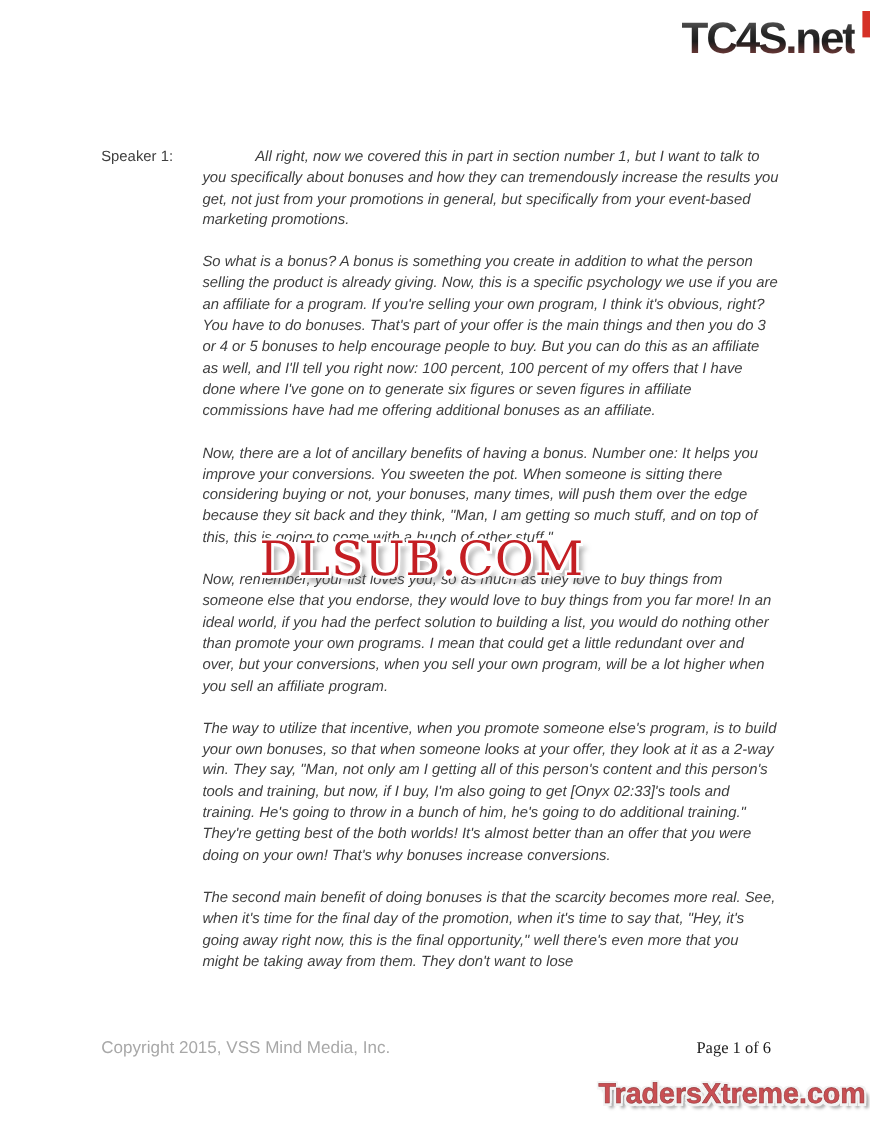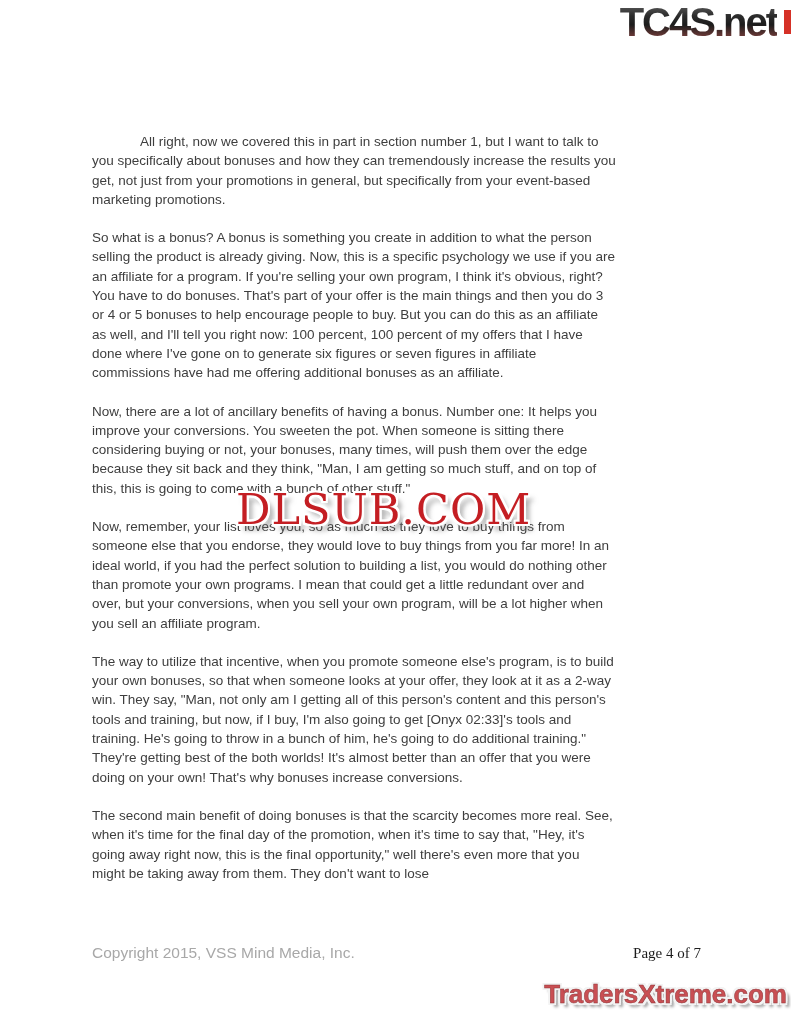--- a/index.html
+++ b/index.html
@@ -4,21 +4,21 @@
 <style>
   html,body { margin:0; padding:0; background:#e8e8e8; }
   .page {
     position:relative; width:791px; height:1024px; margin:0 auto;
     background:#ffffff; overflow:hidden;
     font-family:"Liberation Sans", sans-serif;
   }
 
   
   .tc4s {
-    position:absolute; top:0; right:14px;
+    position:absolute; top:13px; right:14px;
     font-size:40px; font-weight:800; letter-spacing:-2px;
     font-family:"Liberation Sans", sans-serif;
     color:#3c2f2e;
     background:linear-gradient(180deg,#6e6e6e 0%,#2c2c2c 35%,#1c1c1c 55%,#6e3a38 82%,#b98f8d 100%);
     -webkit-background-clip:text; background-clip:text;
     -webkit-text-fill-color:transparent;
   }
   .red-sliver {
     position:absolute; right:0; top:10px; width:7px; height:24px;
     background:#d53127;
@@ -33,21 +33,21 @@
     font-size:31px; font-weight:bold; color:#1f4e79; letter-spacing:0;
   }
 
   
   .transcript {
     position:absolute; left:92px; top:132px; width:616px;
     color:#3e3e3e; font-size:13.5px; line-height:19.3px;
   }
   .row { display:flex; }
   .speaker { flex:0 0 92px; width:92px; }
-  .paras { width:524px; }
+  .paras { width:524px;font-style:italic; }
   .paras p { margin:0 0 19px 0; }
   p.indent-first { text-indent:48px; }
 
   
   .dlsub {
     position:absolute; left:236px; top:484px;
     font-family:"DejaVu Serif", serif; font-weight:normal;
     font-size:43px; letter-spacing:1px; color:#c41e23; white-space:nowrap;
     text-shadow:
       -2px -2px 0 #ffffff, 2px -2px 0 #ffffff, -2px 2px 0 #ffffff, 2px 2px 0 #ffffff,
@@ -82,31 +82,32 @@
 <body>
 
 <div class="page">
 
   <div class="tc4s">TC4S.net</div>
   <div class="red-sliver"></div>
 
 
   <div class="transcript">
     <div class="row">
+      <div class="speaker">Speaker 1:</div>
       <div class="paras">
         <p class="indent-first">All right, now we covered this in part in section number 1, but I want to talk to you specifically about bonuses and how they can tremendously increase the results you get, not just from your promotions in general, but specifically from your event-based marketing promotions.</p>
         <p>So what is a bonus? A bonus is something you create in addition to what the person selling the product is already giving. Now, this is a specific psychology we use if you are an affiliate for a program. If you're selling your own program, I think it's obvious, right? You have to do bonuses. That's part of your offer is the main things and then you do 3 or 4 or 5 bonuses to help encourage people to buy. But you can do this as an affiliate as well, and I'll tell you right now: 100 percent, 100 percent of my offers that I have done where I've gone on to generate six figures or seven figures in affiliate commissions have had me offering additional bonuses as an affiliate.</p>
         <p>Now, there are a lot of ancillary benefits of having a bonus. Number one: It helps you improve your conversions. You sweeten the pot. When someone is sitting there considering buying or not, your bonuses, many times, will push them over the edge because they sit back and they think, "Man, I am getting so much stuff, and on top of this, this is going to come with a bunch of other stuff."</p>
         <p>Now, remember, your list loves you, so as much as they love to buy things from someone else that you endorse, they would love to buy things from you far more! In an ideal world, if you had the perfect solution to building a list, you would do nothing other than promote your own programs. I mean that could get a little redundant over and over, but your conversions, when you sell your own program, will be a lot higher when you sell an affiliate program.</p>
         <p>The way to utilize that incentive, when you promote someone else's program, is to build your own bonuses, so that when someone looks at your offer, they look at it as a 2-way win. They say, "Man, not only am I getting all of this person's content and this person's tools and training, but now, if I buy, I'm also going to get [Onyx 02:33]'s tools and training. He's going to throw in a bunch of him, he's going to do additional training." They're getting best of the both worlds! It's almost better than an offer that you were doing on your own! That's why bonuses increase conversions.</p>
         <p>The second main benefit of doing bonuses is that the scarcity becomes more real. See, when it's time for the final day of the promotion, when it's time to say that, "Hey, it's going away right now, this is the final opportunity," well there's even more that you might be taking away from them. They don't want to lose</p>
       </div>
     </div>
   </div>
 
   <div class="dlsub">DLSUB.COM</div>
 
   <div class="footer-copyright">Copyright 2015, VSS Mind Media, Inc.</div>
-  <div class="footer-page">Page 4 of 7</div>
+  <div class="footer-page">Page 1 of 6</div>
 
   <div class="traders">TradersXtreme.com</div>
 
 </div>
 
 </body></html>

